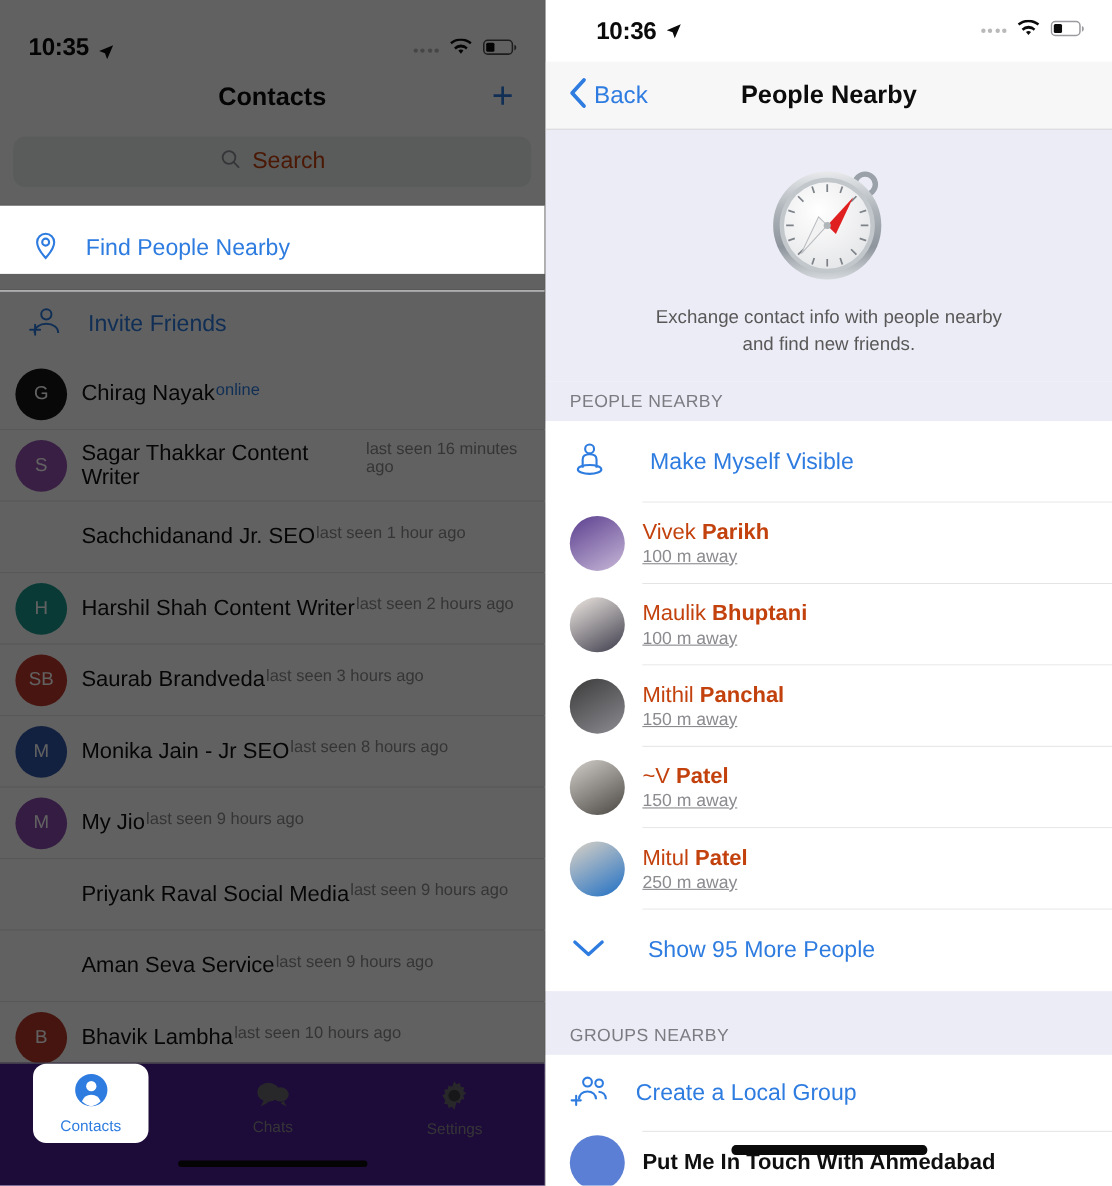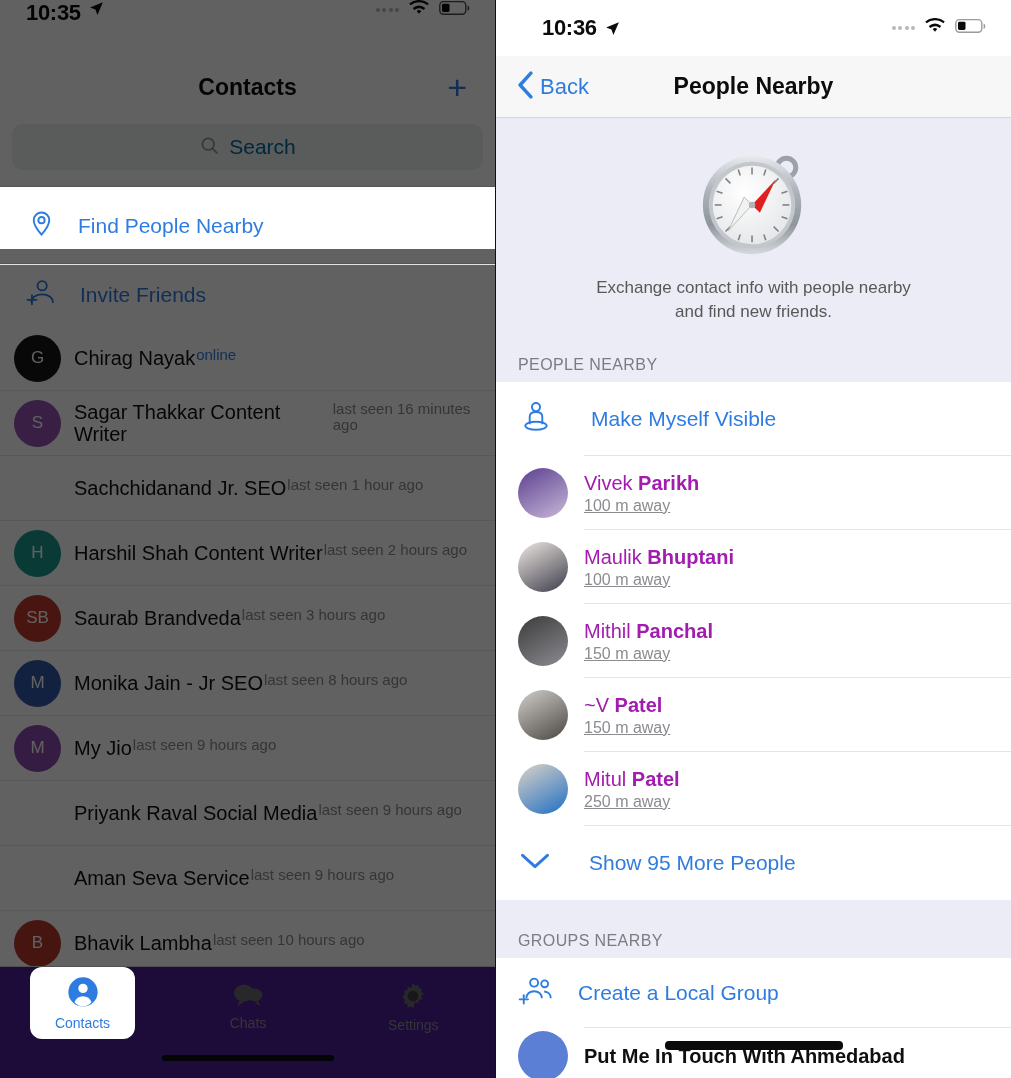--- a/index.html
+++ b/index.html
@@ -25,21 +25,21 @@
     pointer-events:none;
     z-index:50;
   }
   
   .cutout {
     position:absolute; z-index:60; background:#ffffff;
   }
 
   .statusbar {
     height:56px;
-    display:flex; align-items:flex-start;
+    display:flex; align-items:flex-end;
     padding:0 24px 0 26px;
     position:relative;
   }
   .sb-time {
     font-size:22px; font-weight:bold; color:#0b0b0b;
     letter-spacing:-0.3px;
   }
   .sb-loc { margin-left:7px; display:flex; align-items:center; }
   .sb-right {
     margin-left:auto; display:flex; align-items:center; gap:9px;
@@ -58,21 +58,21 @@
     position:absolute; right:28px; top:50%; transform:translateY(-50%);
     font-size:34px; color:#2e7ce0; font-weight:300; line-height:1;
     cursor:pointer;
   }
 
   .searchwrap { padding:6px 12px 16px; }
   .searchbar {
     height:46px; border-radius:11px; background:#eceef0;
     display:flex; align-items:center; justify-content:center; gap:9px;
   }
-  .search-ph { font-size:21px; color:#0369a1; }
+  .search-ph { font-size:21px; color:#c2410c; }
 
   .row-find {
     height:78px; display:flex; align-items:center;
     padding-left:28px; gap:23px;
     border-top:1px solid #e2e2e6;
     border-bottom:1px solid #e2e2e6;
   }
   .row-find .lbl { font-size:21px; color:#2e7ce0; }
 
   .row-invite {
@@ -169,21 +169,21 @@
   }
   .r-action { height:74px; gap:37px; }
   .r-action .lbl { font-size:21px; color:#2e7ce0; }
   .r-person { height:74px; gap:16px; }
   .avatar-p {
     width:50px; height:50px; border-radius:50%;
     flex:0 0 50px; overflow:hidden; position:relative;
     background:#d9d9de;
   }
   .p-text { display:flex; flex-direction:column; justify-content:center; gap:2px; }
-  .p-name { font-size:20px; color:#a21caf; line-height:1.14; }
+  .p-name { font-size:20px; color:#c2410c; line-height:1.14; }
   .p-name b { font-weight:bold; }
   .p-dist { font-size:16px; color:#8b8b90; line-height:1.14;text-decoration:underline; }
   .r-group { height:70px; gap:20px; }
   .r-group .lbl { font-size:21px; color:#2e7ce0; }
 
   .last-row {
     height:56px; display:flex; align-items:center;
     padding-left:22px; gap:16px; position:relative; background:#fff;
     overflow:hidden;
   }

